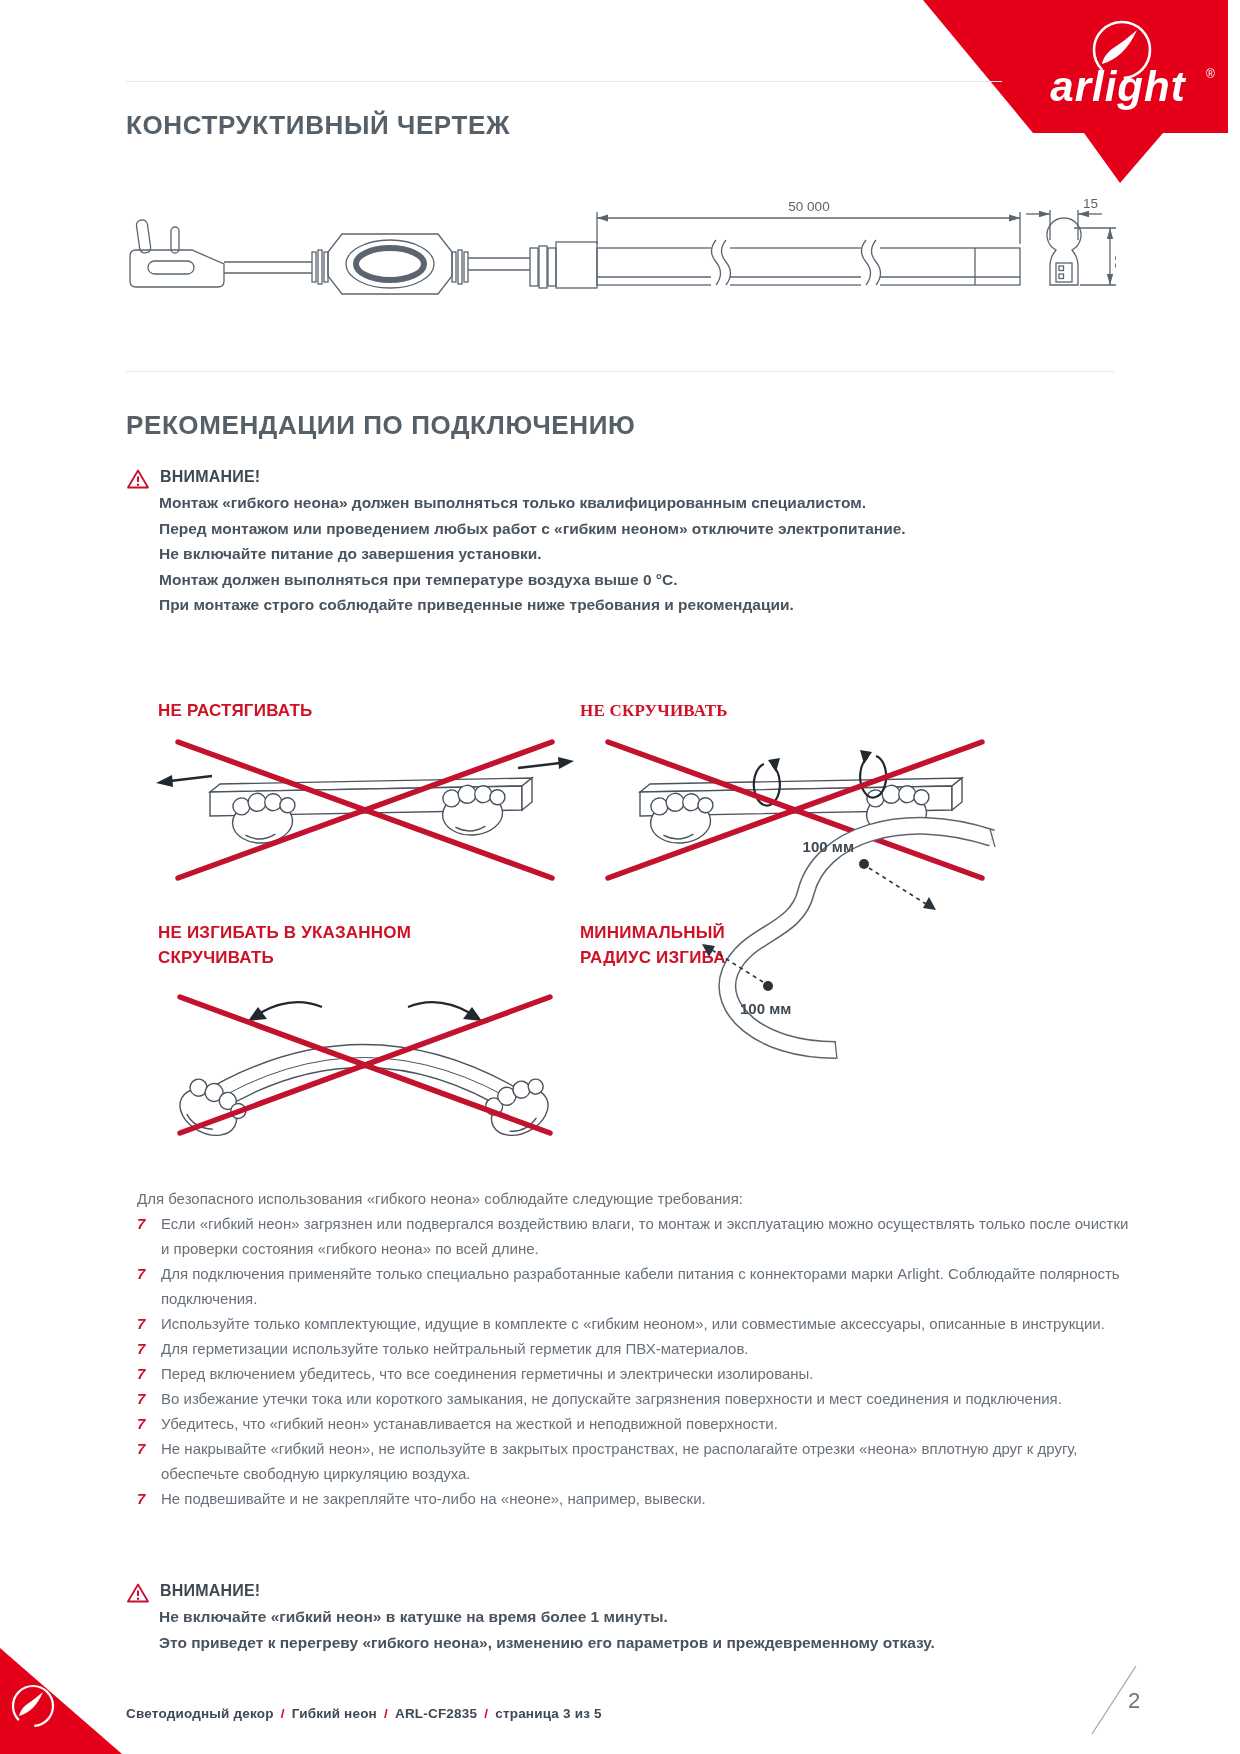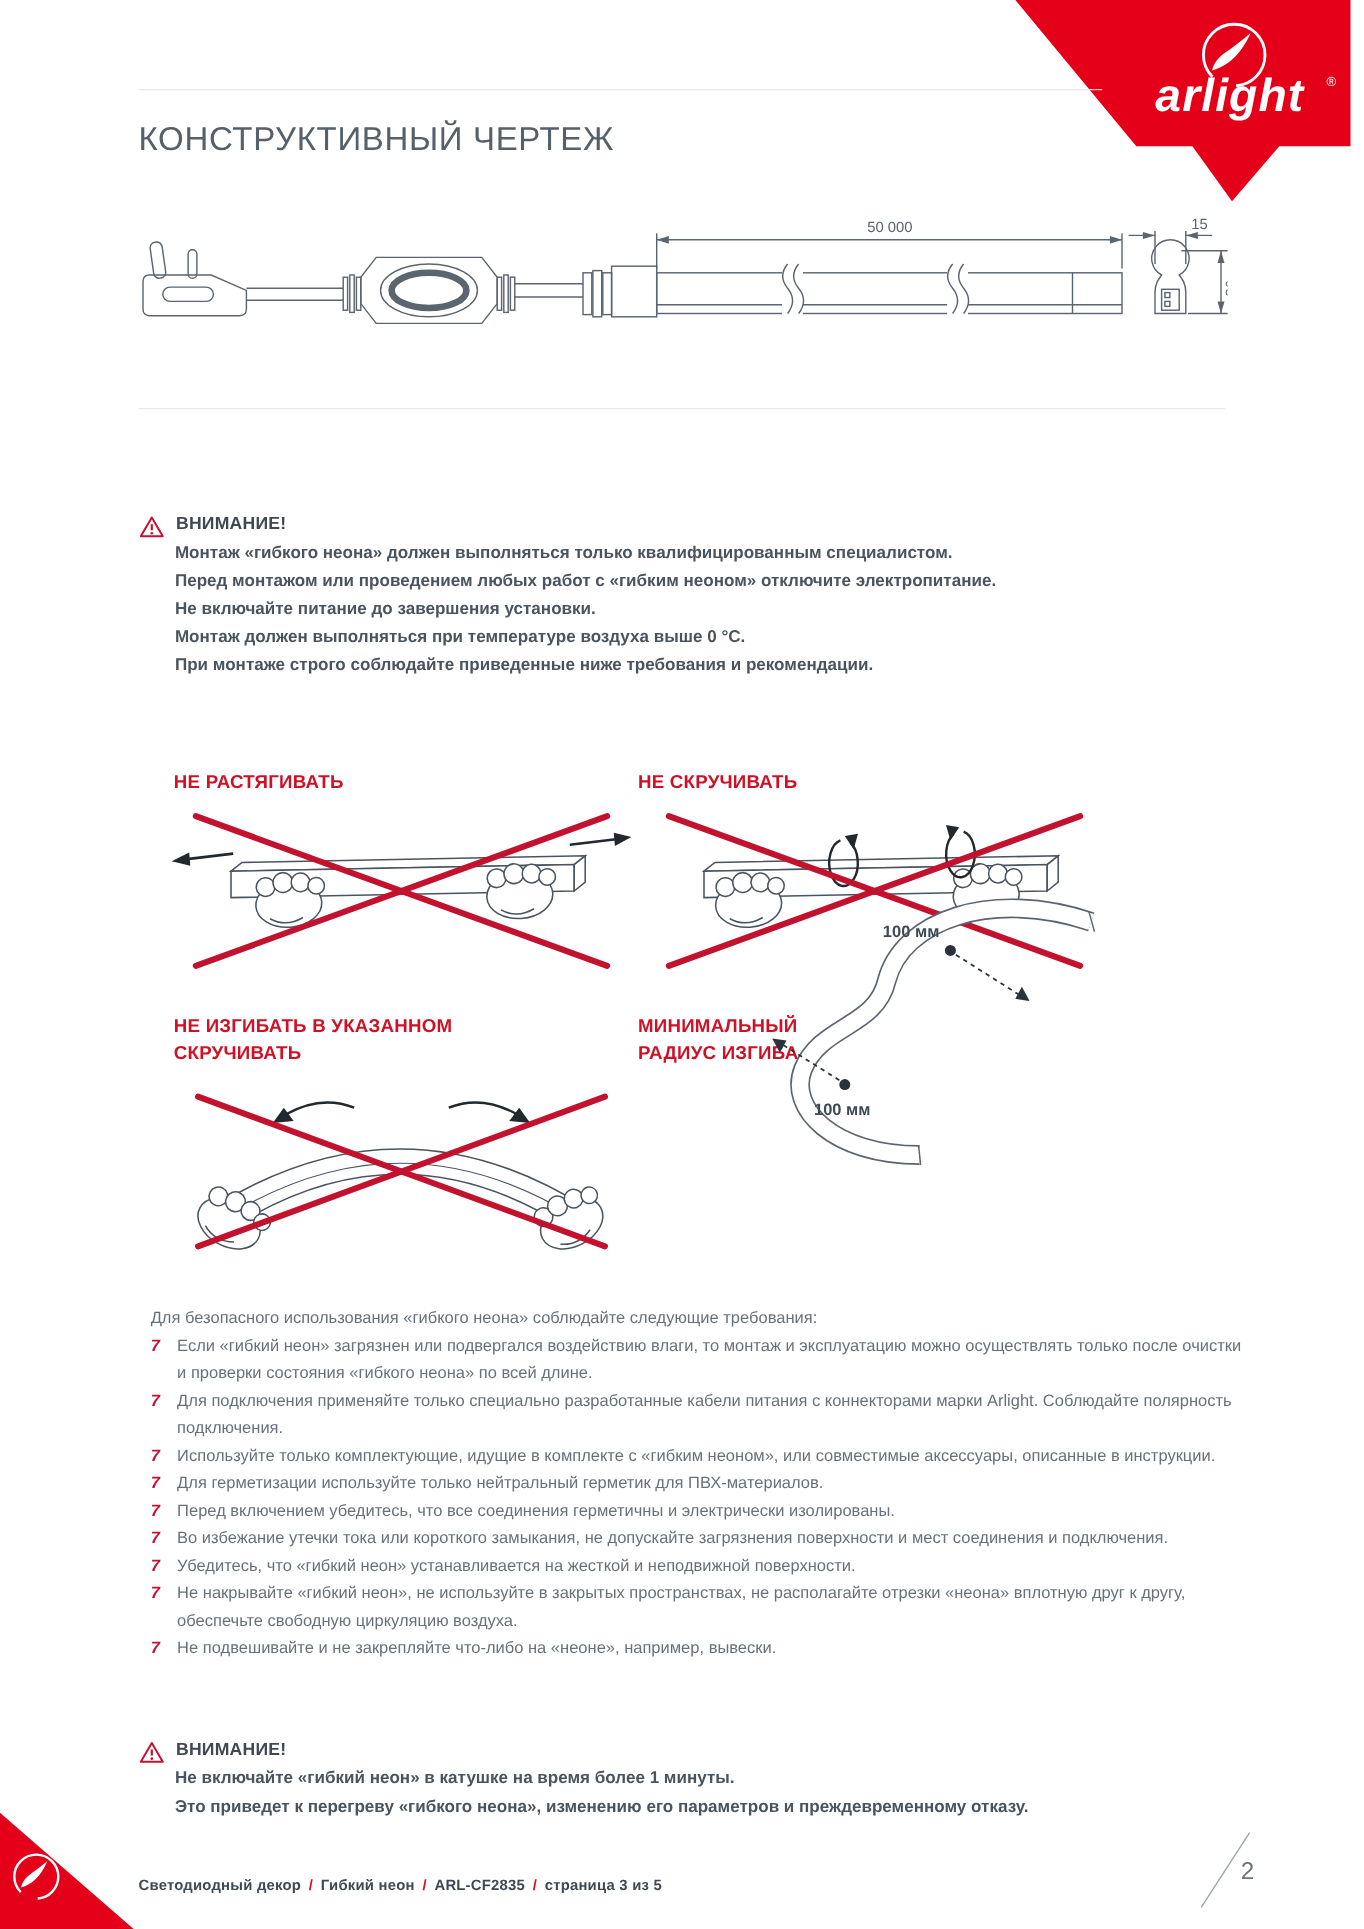--- a/index.html
+++ b/index.html
@@ -1,19 +1,19 @@
 <!DOCTYPE html>
 <html><head>
 <meta charset="utf-8">
 <style>
   html,body{margin:0;padding:0;background:#ffffff;}
   .page{position:relative;width:1228px;height:1754px;background:#fff;overflow:hidden;
         font-family:"Liberation Sans",sans-serif;color:#68717a;}
   .rule{position:absolute;height:1px;background:#e4e7ea;}
-  .h-big{position:absolute;font-size:30px;font-weight:400;color:#566069;letter-spacing:.6px;white-space:nowrap;}
+  .h-big{position:absolute;font-size:26px;font-weight:700;color:#566069;letter-spacing:.6px;white-space:nowrap;}
   .warn{position:absolute;}
   .warn-head{display:flex;align-items:flex-start;gap:10px;}
   .warn-title{font-size:16px;font-weight:700;color:#3e4953;letter-spacing:.2px;}
   .warn-lines{margin:0 0 0 33px;font-size:15.5px;font-weight:700;color:#4a545e;line-height:25.5px;}
   .ill-label{position:absolute;color:#cf1126;font-size:17px;font-weight:700;line-height:25px;letter-spacing:.2px;}
   .req{position:absolute;left:137px;top:1186px;width:994px;font-size:15px;line-height:25px;color:#68717a;}
   .req-intro{margin:0 0 0 0;}
   .req-item{display:flex;gap:9px;}
   .bullet{color:#c8102e;font-weight:700;font-style:italic;flex:0 0 15px;text-align:left;}
   .req-text{flex:1;}
@@ -125,41 +125,42 @@
       <line x1="954" y1="115" x2="992" y2="115"></line>
       <line x1="984" y1="58" x2="984" y2="115"></line>
       <polygon points="984,58 980.8,69 987.2,69" fill="#5b656f" stroke="none"></polygon>
       <polygon points="984,115 980.8,104 987.2,104" fill="#5b656f" stroke="none"></polygon>
       <text transform="rotate(-90 998 92)" x="998" y="92" text-anchor="middle" font-size="13.5" fill="#5b656f" stroke="none">26</text>
     </g>
   </svg>
 
   <div class="rule" style="left:126px;top:371px;width:988px;"></div>
 
+  <div class="h-big" style="left:126px;top:410px;">РЕКОМЕНДАЦИИ ПО ПОДКЛЮЧЕНИЮ</div>
 
   <div class="warn" style="left:126px;top:468px;width:1000px;">
     <div class="warn-head">
       <svg width="24" height="22" viewBox="0 0 24 22">
         <path d="M12,2.5 L22,19.5 L2,19.5 Z" fill="none" stroke="#c8102e" stroke-width="1.8" stroke-linejoin="round"></path>
         <line x1="12" y1="8.5" x2="12" y2="14" stroke="#c8102e" stroke-width="2"></line>
         <circle cx="12" cy="16.8" r="1.2" fill="#c8102e"></circle>
       </svg>
       <span class="warn-title">ВНИМАНИЕ!</span>
     </div>
     <div class="warn-lines">
       <div>Монтаж «гибкого неона» должен выполняться только квалифицированным специалистом.</div>
       <div>Перед монтажом или проведением любых работ с «гибким неоном» отключите электропитание.</div>
       <div>Не включайте питание до завершения установки.</div>
       <div>Монтаж должен выполняться при температуре воздуха выше 0 °C.</div>
       <div>При монтаже строго соблюдайте приведенные ниже требования и рекомендации.</div>
     </div>
   </div>
 
   <div class="ill-label" style="left:158px;top:698px;">НЕ РАСТЯГИВАТЬ</div>
-  <div class="ill-label" style="left:580px;top:698px;">НЕ СКРУЧИВАТЬ</div>
+  <div class="ill-label" style="left:580px;top:698px;font-family:Liberation Serif, serif;">НЕ СКРУЧИВАТЬ</div>
   <div class="ill-label" style="left:158px;top:920px;width:280px;">НЕ ИЗГИБАТЬ В УКАЗАННОМ СКРУЧИВАТЬ</div>
   <div class="ill-label" style="left:580px;top:920px;width:220px;">МИНИМАЛЬНЫЙ РАДИУС ИЗГИБА</div>
 
   <svg class="abs" style="left:150px;top:726px;" width="430" height="170" viewBox="0 0 430 170" fill="none" stroke="#4a545e" stroke-width="1.4">
     <defs>
       <g id="fist">
         <ellipse cx="0" cy="8" rx="30" ry="21" fill="#ffffff"></ellipse>
         <circle cx="-20" cy="-9" r="8.5" fill="#ffffff"></circle>
         <circle cx="-4" cy="-12" r="9" fill="#ffffff"></circle>
         <circle cx="12" cy="-11" r="8.5" fill="#ffffff"></circle>

